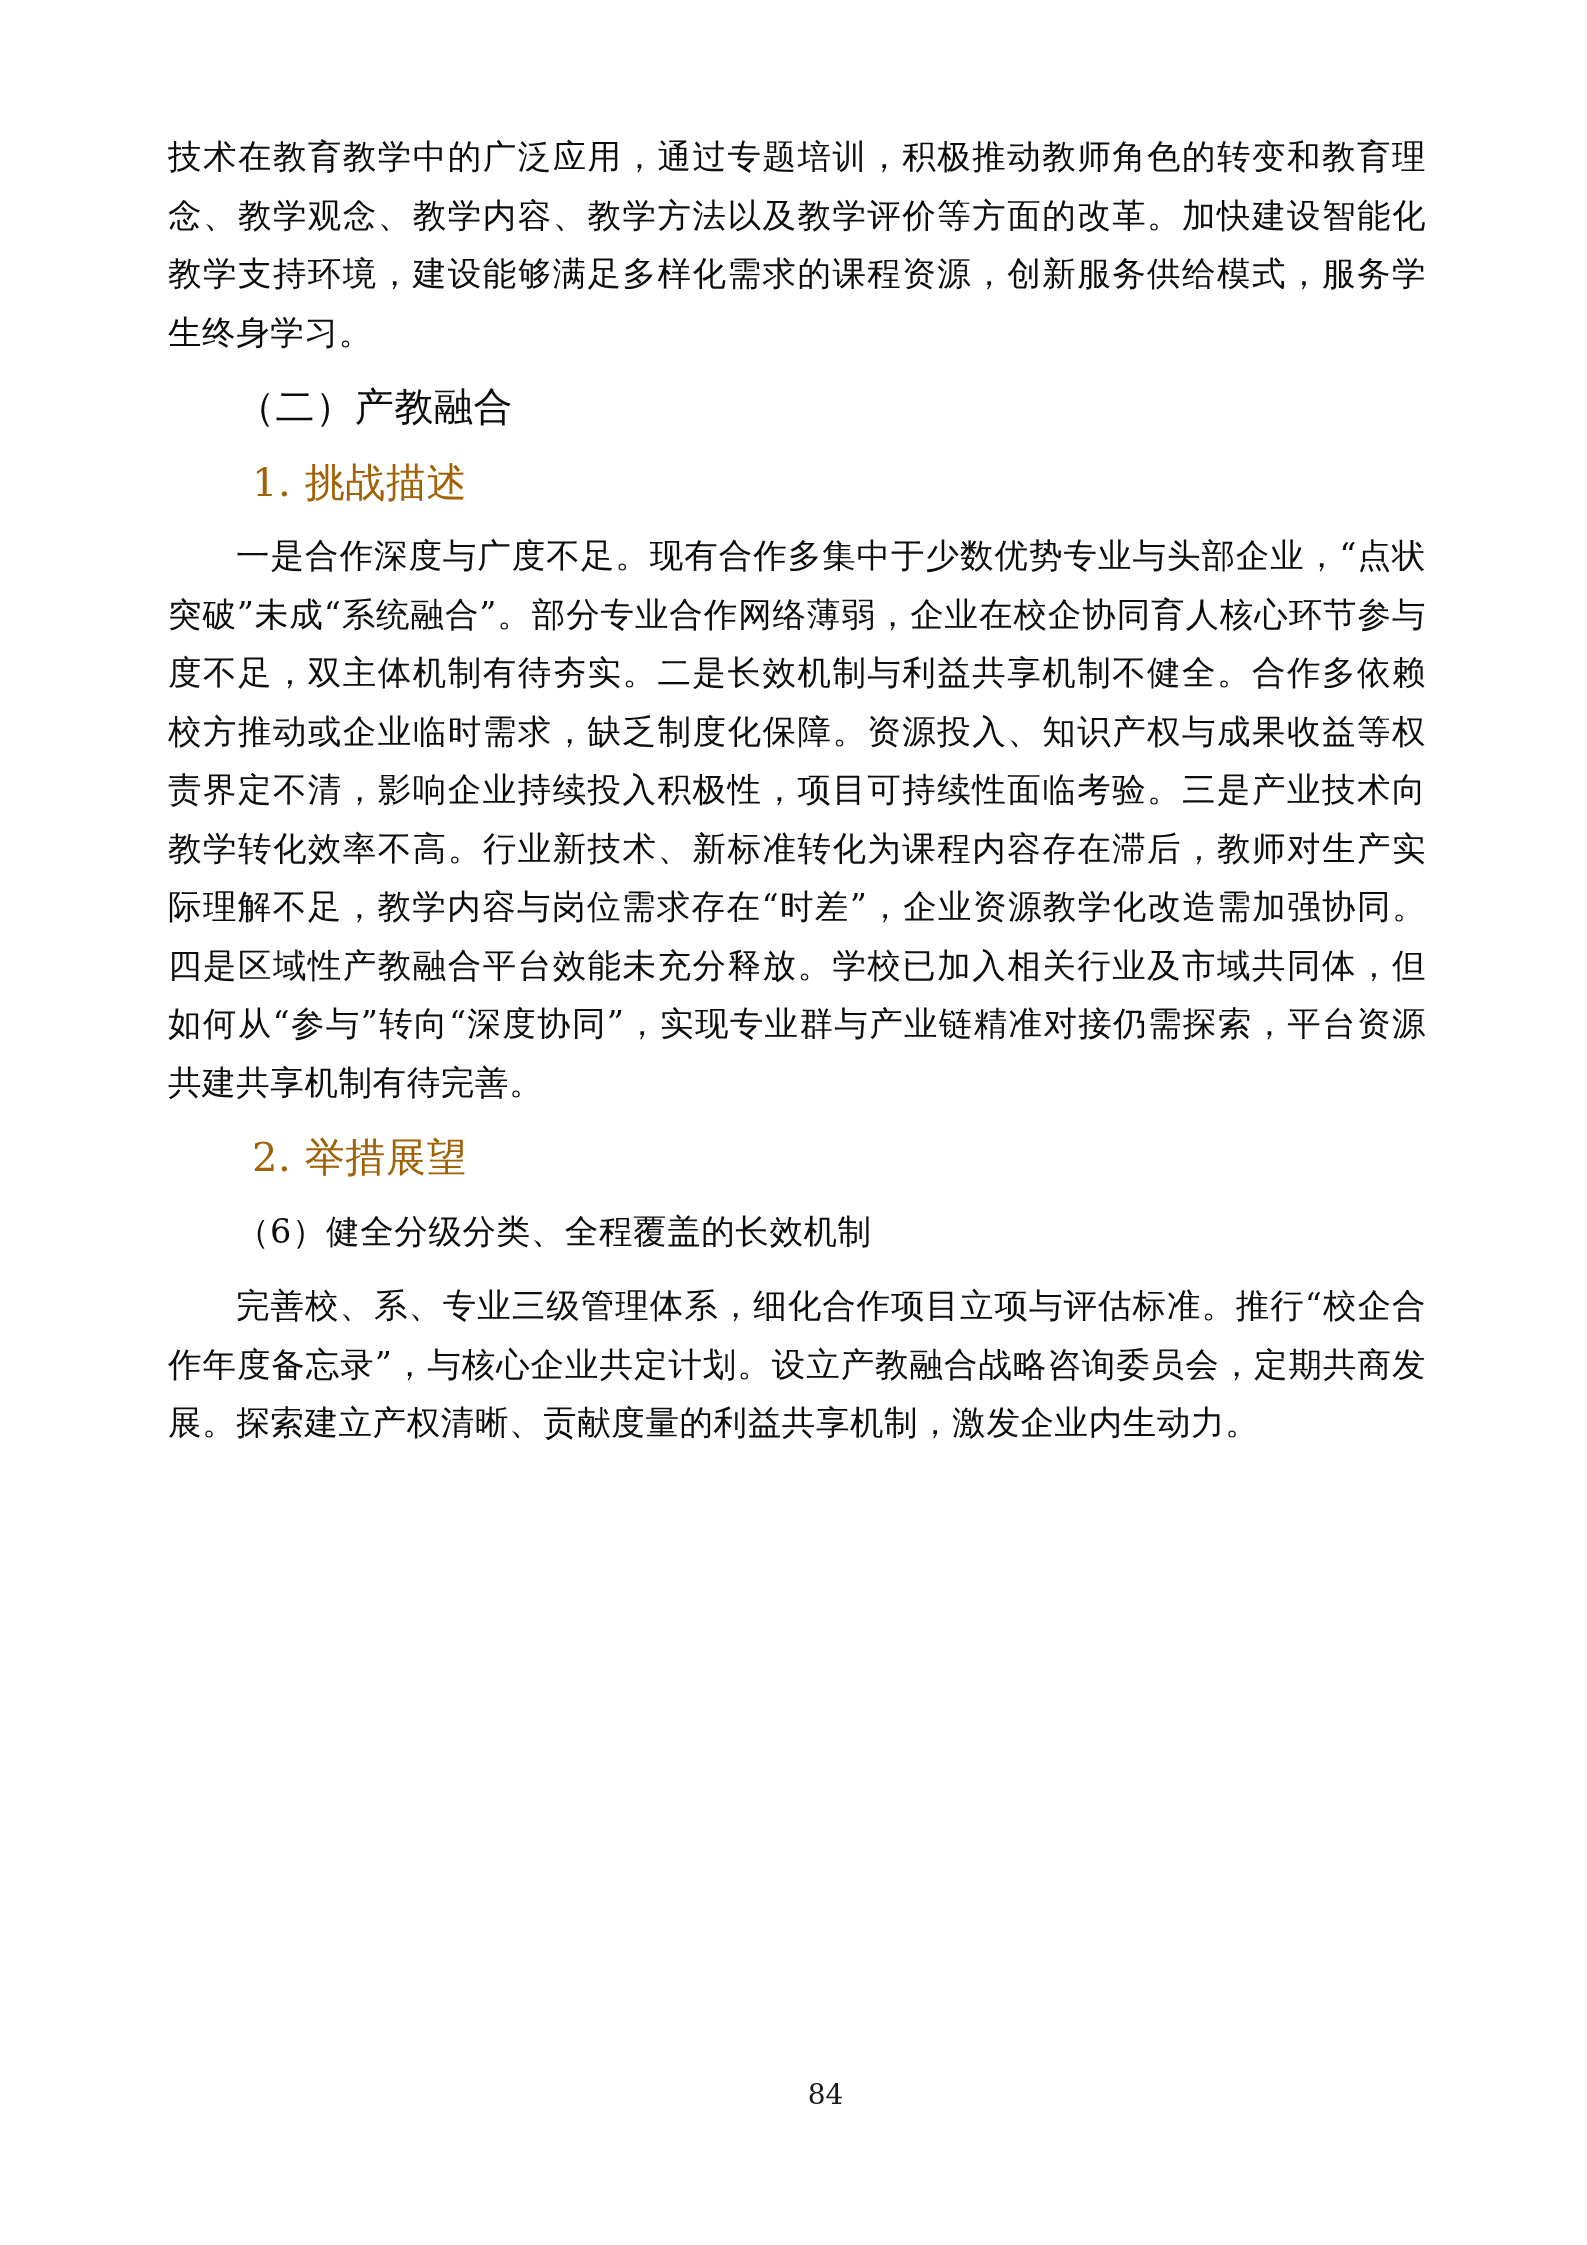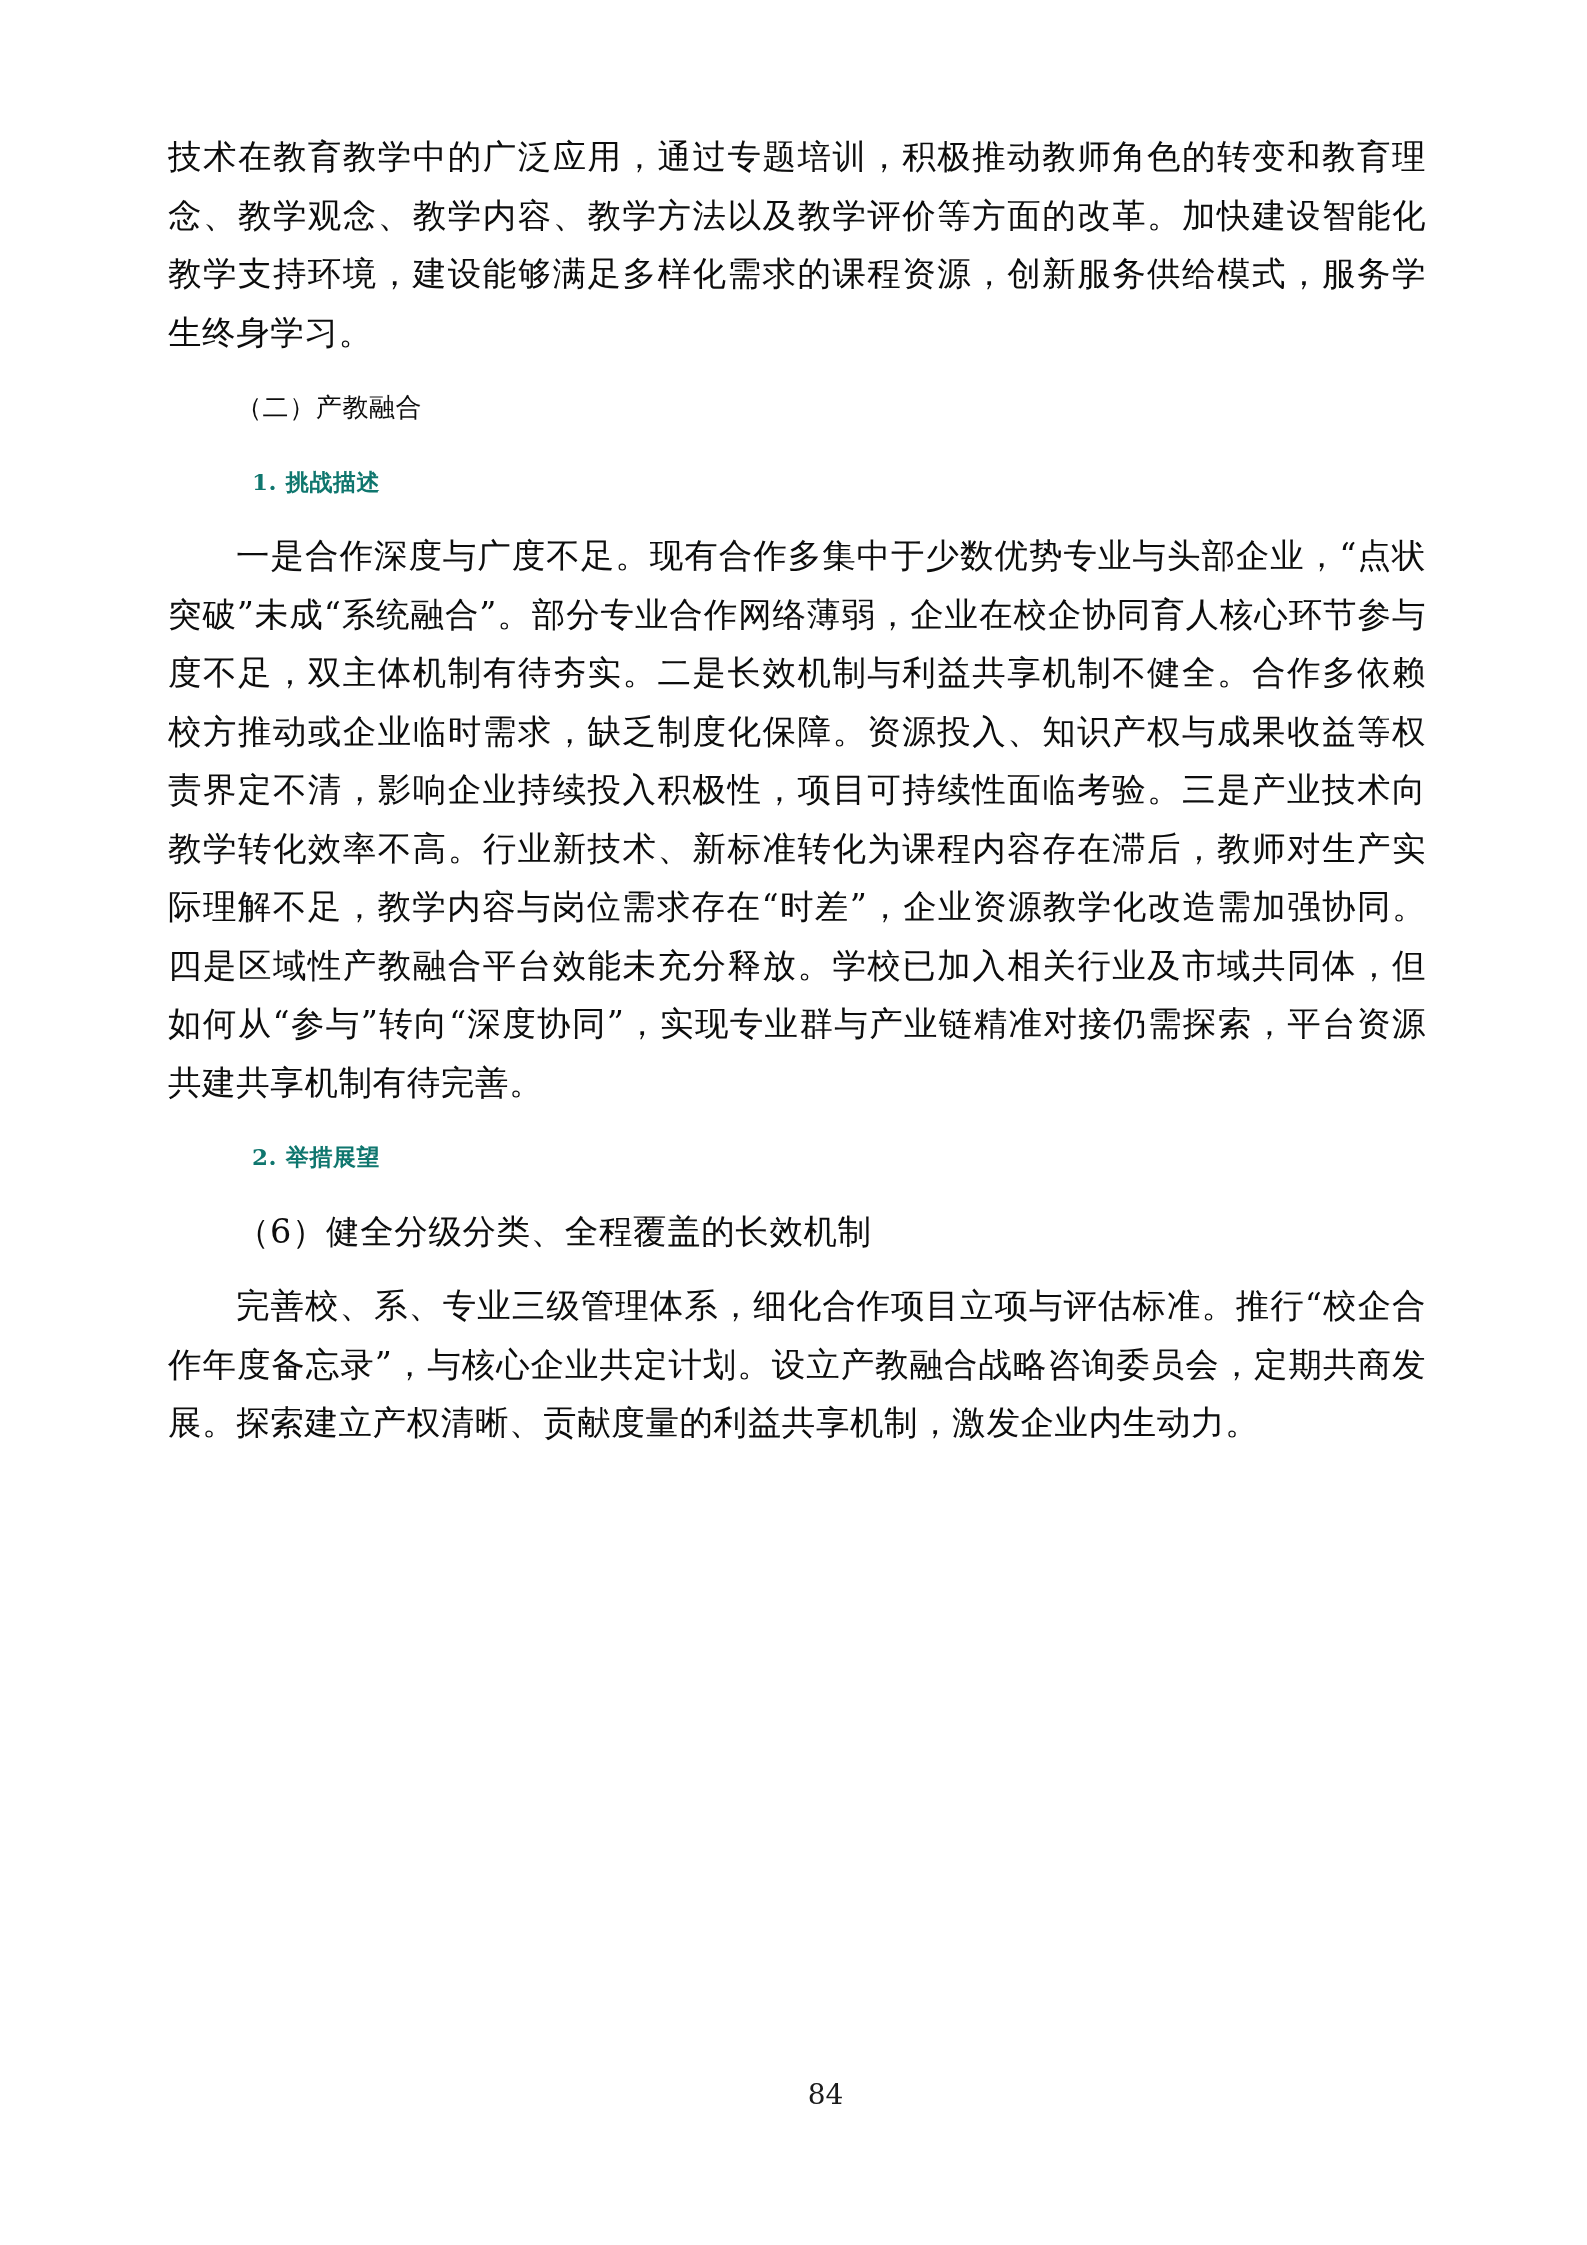--- a/index.html
+++ b/index.html
@@ -39,36 +39,36 @@
     text-indent: 68px;
     margin: 0;
     word-break: break-all;
     color: #0d0d0d;
   }
   .para.cont {
     text-indent: 0;
   }
   
   .heading-2 {
-    font-size: 26px;
+    font-size: 39px;
     line-height: 58.5px;
     letter-spacing: 0.6px;
     text-indent: 68px;
     margin: 0;
     font-weight: normal;
     color: #0d0d0d;
   }
   .heading-3 {
-    font-size: 23px;
+    font-size: 40px;
     line-height: 58.5px;
     letter-spacing: 0.6px;
     text-indent: 84px;
     margin: 0;
-    font-weight: bold;
-    color: #0f766e;
+    font-weight: normal;
+    color: #a16207;
   }
   .heading-4 {
     font-size: 33.5px;
     line-height: 58.5px;
     letter-spacing: 0.6px;
     text-indent: 68px;
     margin: 0;
     font-weight: normal;
     color: #0d0d0d;
   }

